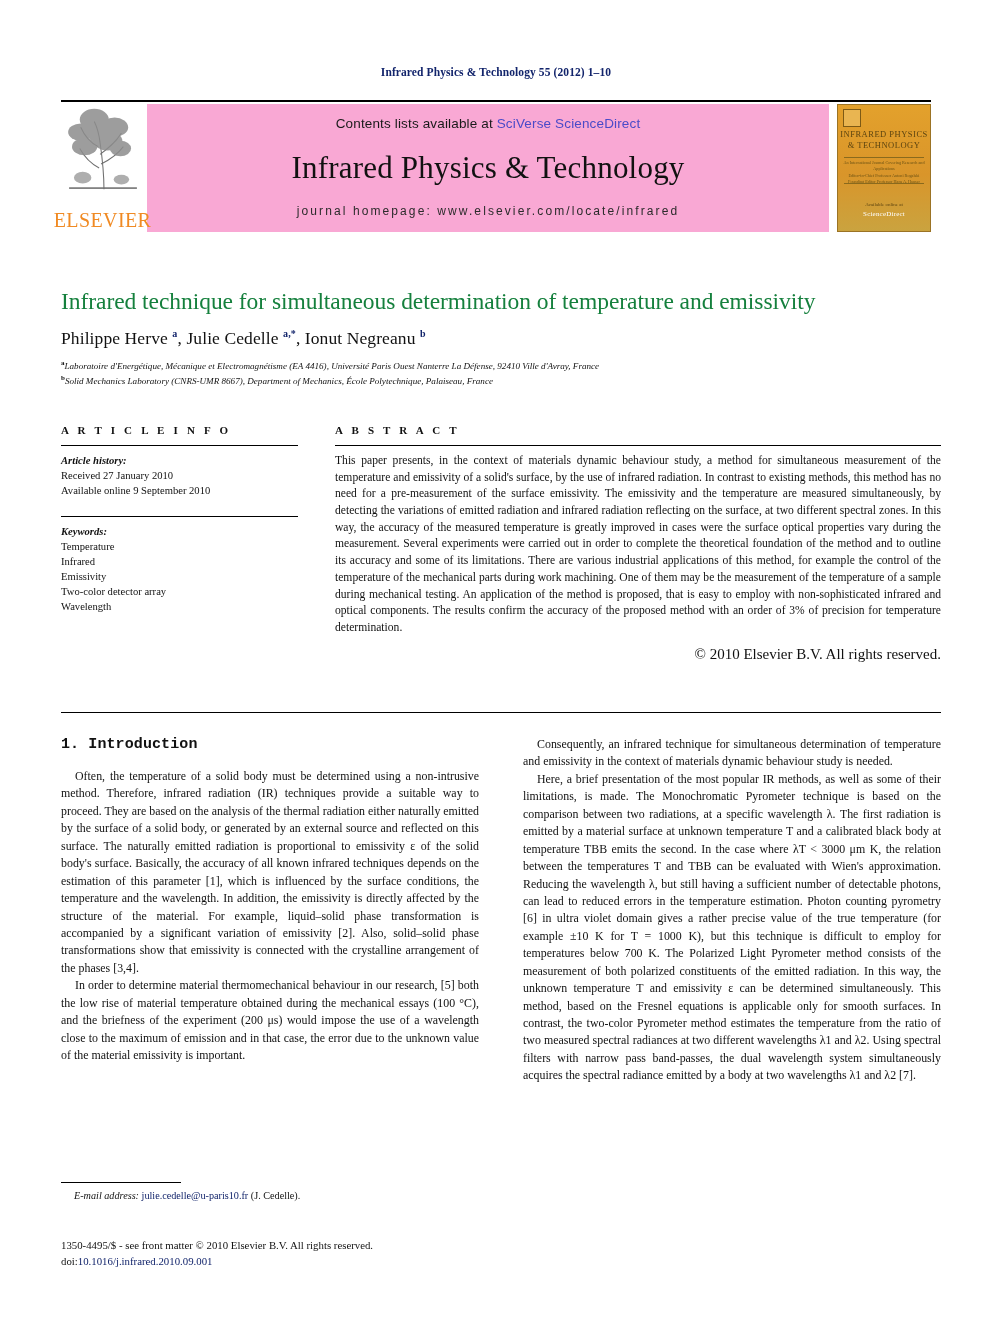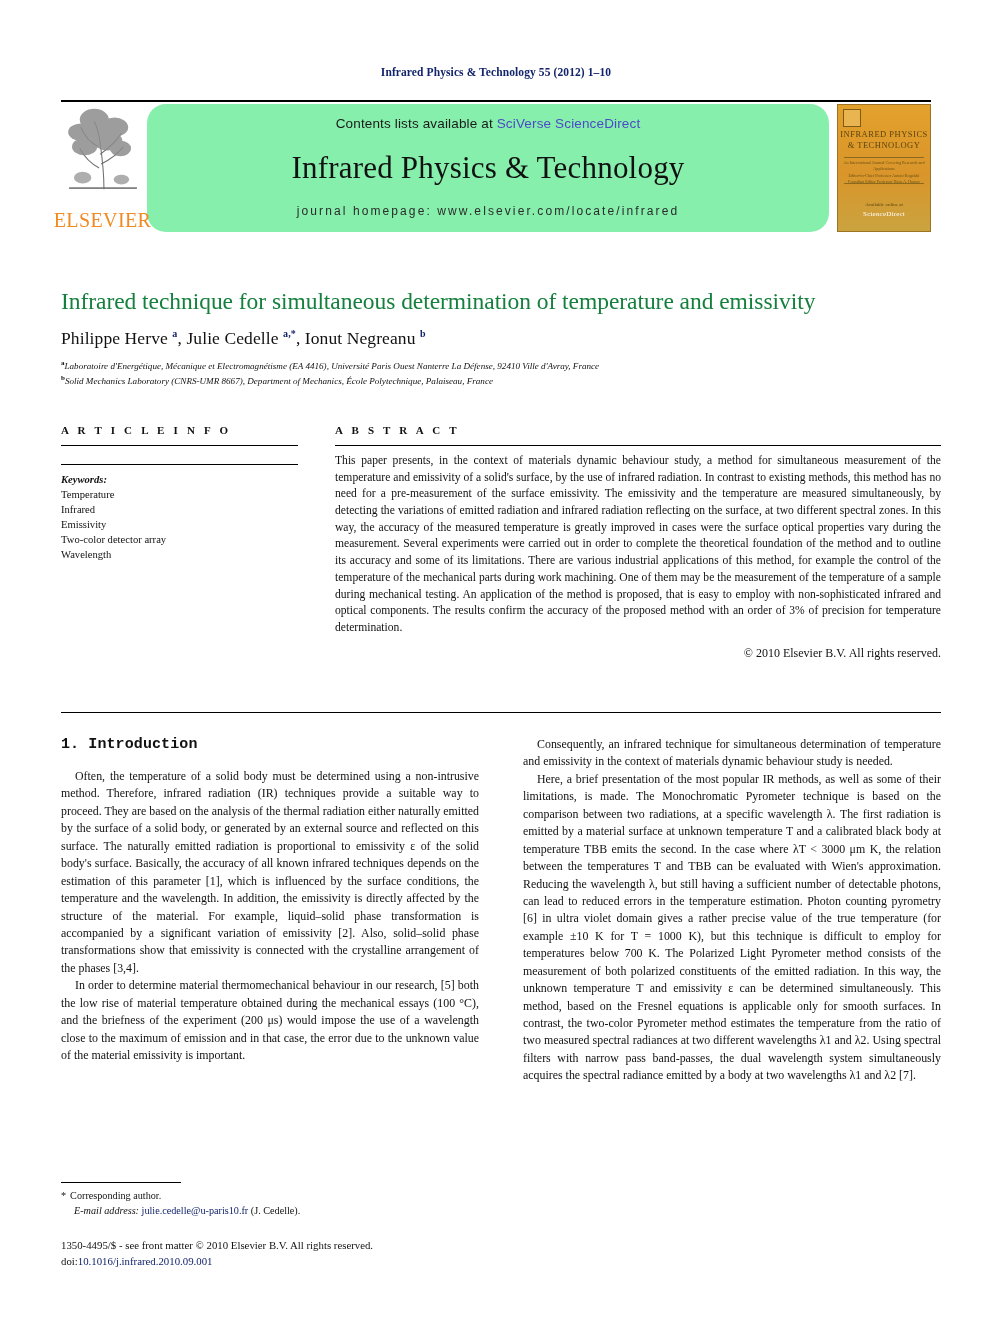--- a/index.html
+++ b/index.html
@@ -63,29 +63,28 @@
   .elsevier-word {
     font-family: "Liberation Serif", serif;
     font-size: 20px;
     letter-spacing: .4px;
     color: #f08a23;
     line-height: 1;
     margin-top: 13px;
   }
   .masthead-center {
     flex: 1 1 auto;
-    background: #86efac;
+    background: #f9a8d4;
     display: flex;
     flex-direction: column;
     justify-content: space-between;
     align-items: center;
     padding: 12px 0 14px 0;
     margin-left: 3px;
     margin-right: 8px;
-    border-radius: 19px;
   }
   .contents-line {
     font-family: "Liberation Sans", sans-serif;
     font-size: 13.5px;
     color: #1a1a1a;
     letter-spacing: .15px;
   }
   .contents-line .sd-link {
     color: #4a4ac8;
   }
@@ -212,21 +211,21 @@
     font-family: "Liberation Serif", serif;
     font-size: 11.6px;
     line-height: 1.44;
     color: #111;
     text-align: justify;
   }
   .abs-copy {
     margin-top: 9px;
     text-align: right;
     font-family: "Liberation Serif", serif;
-    font-size: 12px;
+    font-size: 15px;
     color: #111;
   }
 
   
   .body-rule {
     position: absolute;
     left: 61px; top: 712px;
     width: 880px;
     border-top: 1px solid #000;
   }
@@ -369,20 +368,25 @@
   <div class="affils">
     <div><sup>a</sup><span>Laboratoire d'Energétique, Mécanique et Electromagnétisme (EA 4416), Université Paris Ouest Nanterre La Défense, 92410 Ville d'Avray, France</span></div>
     <div><sup>b</sup><span>Solid Mechanics Laboratory (CNRS-UMR 8667), Department of Mechanics, École Polytechnique, Palaiseau, France</span></div>
   </div>
 
   <div class="infoabs">
 
     <div class="col-info">
       <div class="secthead">A R T I C L E    I N F O</div>
       <hr class="hr-thin">
+      <div class="info-body">
+        <div class="ital">Article history:</div>
+        <div>Received 27 January 2010</div>
+        <div>Available online 9 September 2010</div>
+      </div>
       <hr class="hr-thin" style="margin-top:18px">
       <div class="info-body">
         <div class="ital">Keywords:</div>
         <div>Temperature</div>
         <div>Infrared</div>
         <div>Emissivity</div>
         <div>Two-color detector array</div>
         <div>Wavelength</div>
       </div>
     </div>
@@ -405,23 +409,20 @@
       <p class="para">In order to determine material thermomechanical behaviour in our research, [5] both the low rise of material temperature obtained during the mechanical essays (100 °C), and the briefness of the experiment (200 μs) would impose the use of a wavelength close to the maximum of emission and in that case, the error due to the unknown value of the material emissivity is important.</p>
     </div>
     <div class="bcol right">
       <p class="para">Consequently, an infrared technique for simultaneous determination of temperature and emissivity in the context of materials dynamic behaviour study is needed.</p>
       <p class="para">Here, a brief presentation of the most popular IR methods, as well as some of their limitations, is made. The Monochromatic Pyrometer technique is based on the comparison between two radiations, at a specific wavelength λ. The first radiation is emitted by a material surface at unknown temperature T and a calibrated black body at temperature TBB emits the second. In the case where λT &lt; 3000 μm K, the relation between the temperatures T and TBB can be evaluated with Wien's approximation. Reducing the wavelength λ, but still having a sufficient number of detectable photons, can lead to reduced errors in the temperature estimation. Photon counting pyrometry [6] in ultra violet domain gives a rather precise value of the true temperature (for example ±10 K for T = 1000 K), but this technique is difficult to employ for temperatures below 700 K. The Polarized Light Pyrometer method consists of the measurement of both polarized constituents of the emitted radiation. In this way, the unknown temperature T and emissivity ε can be determined simultaneously. This method, based on the Fresnel equations is applicable only for smooth surfaces. In contrast, the two-color Pyrometer method estimates the temperature from the ratio of two measured spectral radiances at two different wavelengths λ1 and λ2. Using spectral filters with narrow pass band-passes, the dual wavelength system simultaneously acquires the spectral radiance emitted by a body at two wavelengths λ1 and λ2 [7].</p>
     </div>
   </div>
 
   <div class="footnote-rule"></div>
   <div class="footnote">
-    <div>
-      <span class="star">*</span><span>Corresponding author.</span>
-    </div>
     <div style="padding-left:13px">
       <span class="em-label">E-mail address:</span>
       <span class="mail">julie.cedelle@u-paris10.fr</span>
       <span>(J. Cedelle).</span>
     </div>
   </div>
 
   <div class="imprint">
     <div>1350-4495/$ - see front matter © 2010 Elsevier B.V. All rights reserved.</div>
     <div><span>doi:</span><span class="doi">10.1016/j.infrared.2010.09.001</span></div>

